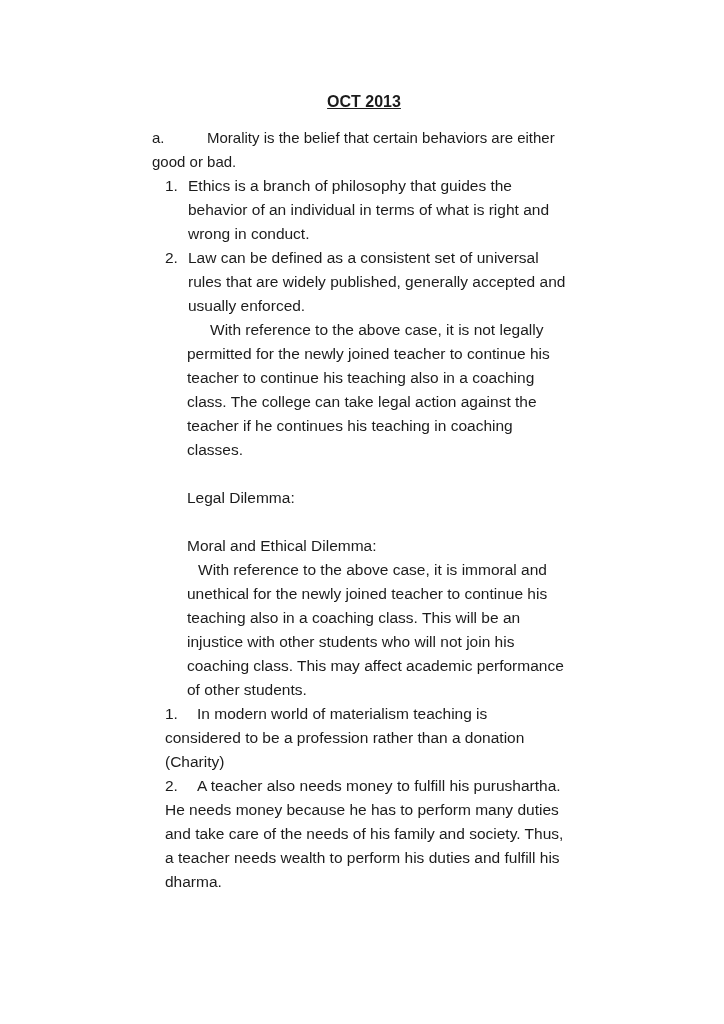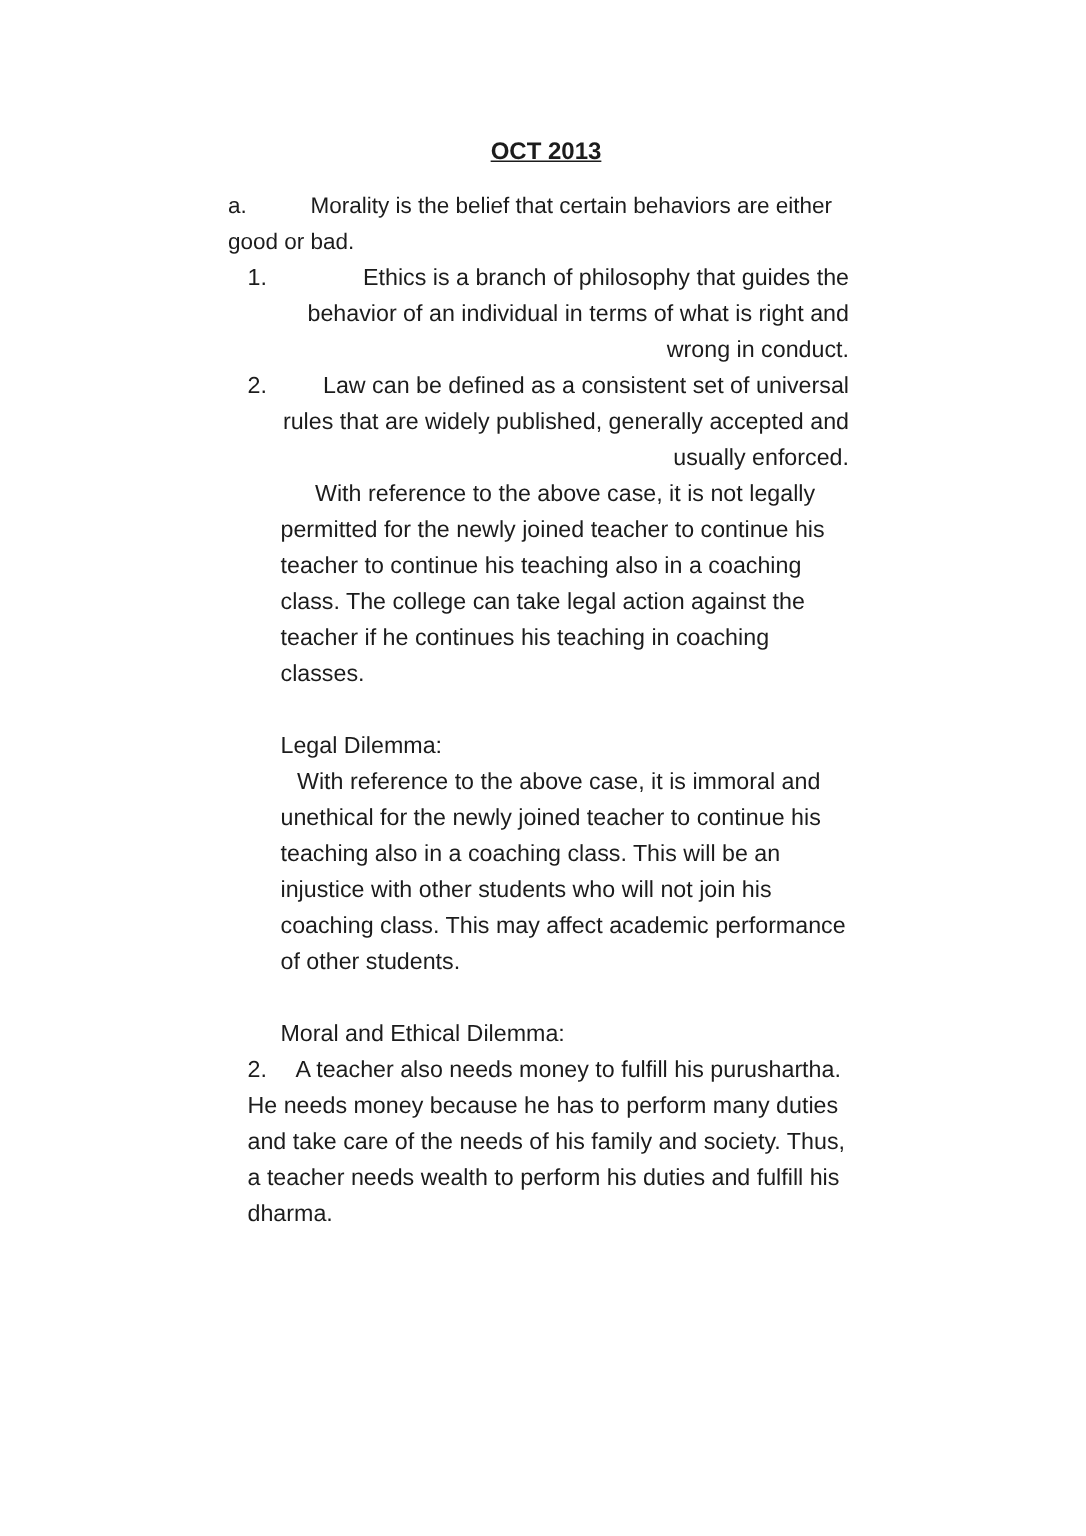--- a/index.html
+++ b/index.html
@@ -29,21 +29,21 @@
   }
   .heading {
     font-weight: normal;
     font-size: 15px;
   }
   .enum-a { display: inline-block; width: 55px; }
   .enum-b { display: inline-block; width: 45px; }
   .alist { margin-left: 13px; }
   .alist-item { display: flex; }
   .anum { flex: 0 0 23px; width: 23px; }
-  .atext { flex: 1 1 auto; text-align: right; }
+  .atext { flex: 1 1 auto; }
   .ind { margin-left: 35px; }
   .gap { margin-top: 24px; }
   .fi-legal { text-indent: 23px; }
   .fi-moral { text-indent: 11px; }
   .bitem { margin-left: 13px; }
   .bnum { display: inline-block; width: 32px; }
 </style>
 </head>
 <body>
 
@@ -60,21 +60,22 @@
     </div>
     <div class="alist-item">
       <span class="anum">2.</span>
       <span class="atext">Law can be defined as a consistent set of universal rules that are widely published, generally accepted and usually enforced.</span>
     </div>
   </div>
 
   <p class="ind fi-legal">With reference to the above case, it is not legally permitted for the newly joined teacher to continue his teacher to continue his teaching also in a coaching class. The college can take legal action against the teacher if he continues his teaching in coaching classes.</p>
   <p class="ind gap">Legal Dilemma:</p>
 
+  <p class="ind gap">Moral and Ethical Dilemma:</p>
   <p class="ind fi-moral">With reference to the above case, it is immoral and unethical for the newly joined teacher to continue his teaching also in a coaching class. This will be an injustice with other students who will not join his coaching class. This may affect academic performance of other students.</p>
-  <p class="ind gap">Moral and Ethical Dilemma:</p>
 
 
   <div>
+    <p class="bitem"><span class="bnum">1.</span><span>In modern world of materialism teaching is considered to be a profession rather than a donation (Charity)</span></p>
     <p class="bitem"><span class="bnum">2.</span><span>A teacher also needs money to fulfill his purushartha. He needs money because he has to perform many duties and take care of the needs of his family and society. Thus, a teacher needs wealth to perform his duties and fulfill his dharma.</span></p>
   </div>
 
 </div>
 
 </body></html>

